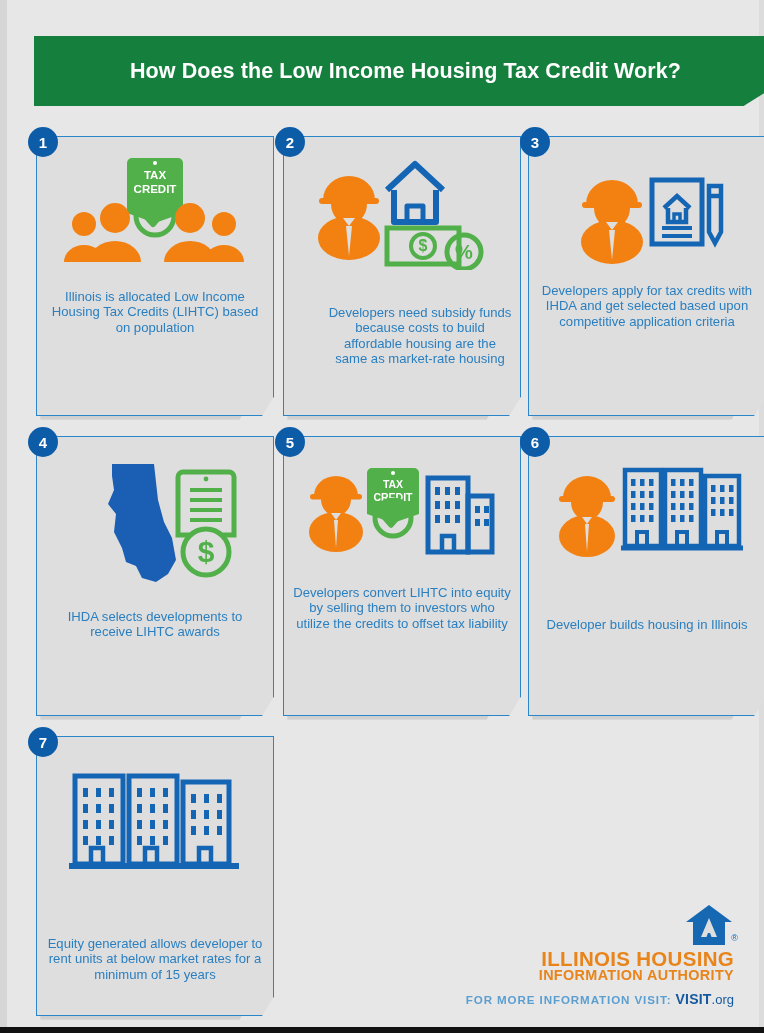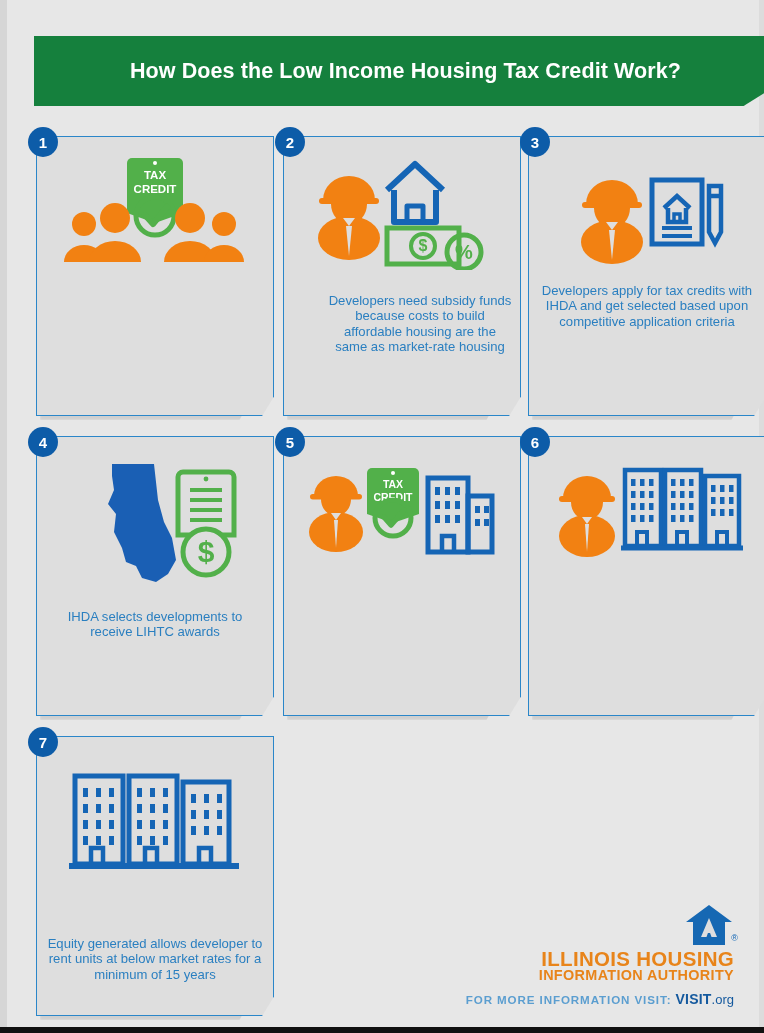--- a/index.html
+++ b/index.html
@@ -129,20 +129,21 @@
             <path d="M4 110 a20 17 0 0 1 40 0 z"></path>
           <circle cx="55" cy="66" r="15"></circle>
             <path d="M29 110 a26 21 0 0 1 52 0 z"></path>
           <circle cx="130" cy="66" r="15"></circle>
             <path d="M104 110 a26 21 0 0 1 52 0 z"></path>
           <circle cx="164" cy="72" r="12"></circle>
             <path d="M144 110 a20 17 0 0 1 40 0 z"></path>
         </g>
       </svg>
     </div>
+    <div class="card-text" style="top:152px;">Illinois is allocated Low Income Housing Tax Credits (LIHTC) based on population</div>
   </div>
   <div class="badge" id="b1">1</div>
 
   <div class="card-shadow" id="sh2"></div>
   <div class="card" id="card2">
     <div class="card-icon">
       <svg width="190" height="118" viewBox="0 0 190 118">
 
         <g>
           <path d="M16 48 a26 24 0 0 1 52 0 z" fill="#f28112"></path>
@@ -163,21 +164,21 @@
           <rect x="80" y="76" width="72" height="36" fill="none" stroke="#52b04a" stroke-width="5"></rect>
           <circle cx="116" cy="94" r="12" fill="none" stroke="#52b04a" stroke-width="4"></circle>
           <text x="116" y="99" fill="#52b04a" font-size="16" font-weight="bold" text-anchor="middle" font-family="'Liberation Sans',sans-serif">$</text>
         </g>
         <g>
           <circle cx="157" cy="100" r="17" fill="none" stroke="#52b04a" stroke-width="5"></circle>
           <text x="157" y="107" fill="#52b04a" font-size="20" font-weight="bold" text-anchor="middle" font-family="'Liberation Sans',sans-serif">%</text>
         </g>
       </svg>
     </div>
-    <div class="card-text" style="top:156px;margin-left:36px;">Developers need subsidy funds because costs to build affordable housing are the same as market-rate housing</div>
+    <div class="card-text" style="top:168px;margin-left:36px;">Developers need subsidy funds because costs to build affordable housing are the same as market-rate housing</div>
   </div>
   <div class="badge" id="b2">2</div>
 
   <div class="card-shadow" id="sh3"></div>
   <div class="card" id="card3">
     <div class="card-icon" style="top:22px;">
       <svg width="190" height="110" viewBox="0 0 190 110">
         <g>
           <path d="M34 40 a26 24 0 0 1 52 0 z" fill="#f28112"></path>
           <rect x="30" y="38" width="60" height="6" rx="3" fill="#f28112"></rect>
@@ -262,20 +263,21 @@
               <rect x="151" y="59" width="5" height="8"></rect>
             <rect x="171" y="50" width="5" height="7"></rect>
               <rect x="180" y="50" width="5" height="7"></rect>
             <rect x="171" y="63" width="5" height="7"></rect>
               <rect x="180" y="63" width="5" height="7"></rect>
           </g>
           <path d="M138 96 v-16 h12 v16" stroke-width="4.5"></path>
         </g>
       </svg>
     </div>
+    <div class="card-text" style="top:148px;">Developers convert LIHTC into equity by selling them to investors who utilize the credits to offset tax liability</div>
   </div>
   <div class="badge" id="b5">5</div>
 
   <div class="card-shadow" id="sh6"></div>
   <div class="card" id="card6">
     <div class="card-icon" style="top:18px;height:118px;">
       <svg width="196" height="116" viewBox="0 0 196 116">
         <g>
           <path d="M14 42 a24 22 0 0 1 48 0 z" fill="#f28112"></path>
           <rect x="10" y="40" width="56" height="6" rx="3" fill="#f28112"></rect>
@@ -323,20 +325,21 @@
             <rect x="162" y="53" width="4.5" height="7"></rect>
               <rect x="171" y="53" width="4.5" height="7"></rect>
               <rect x="180" y="53" width="4.5" height="7"></rect>
           </g>
           <path d="M88 90 v-14 h10 v14" stroke-width="4"></path>
           <path d="M128 90 v-14 h10 v14" stroke-width="4"></path>
           <path d="M168 90 v-14 h10 v14" stroke-width="4"></path>
         </g>
       </svg>
     </div>
+    <div class="card-text" style="top:180px;">Developer builds housing in Illinois</div>
   </div>
   <div class="badge" id="b6">6</div>
 
   <div class="card-shadow" id="sh7"></div>
   <div class="card" id="card7">
     <div class="card-icon" style="top:26px;height:120px;">
       <svg width="180" height="118" viewBox="0 0 180 118">
         <g fill="none" stroke="#1565b5" stroke-width="5">
           <rect x="10" y="12" width="48" height="88"></rect>
           <rect x="64" y="12" width="48" height="88"></rect>

